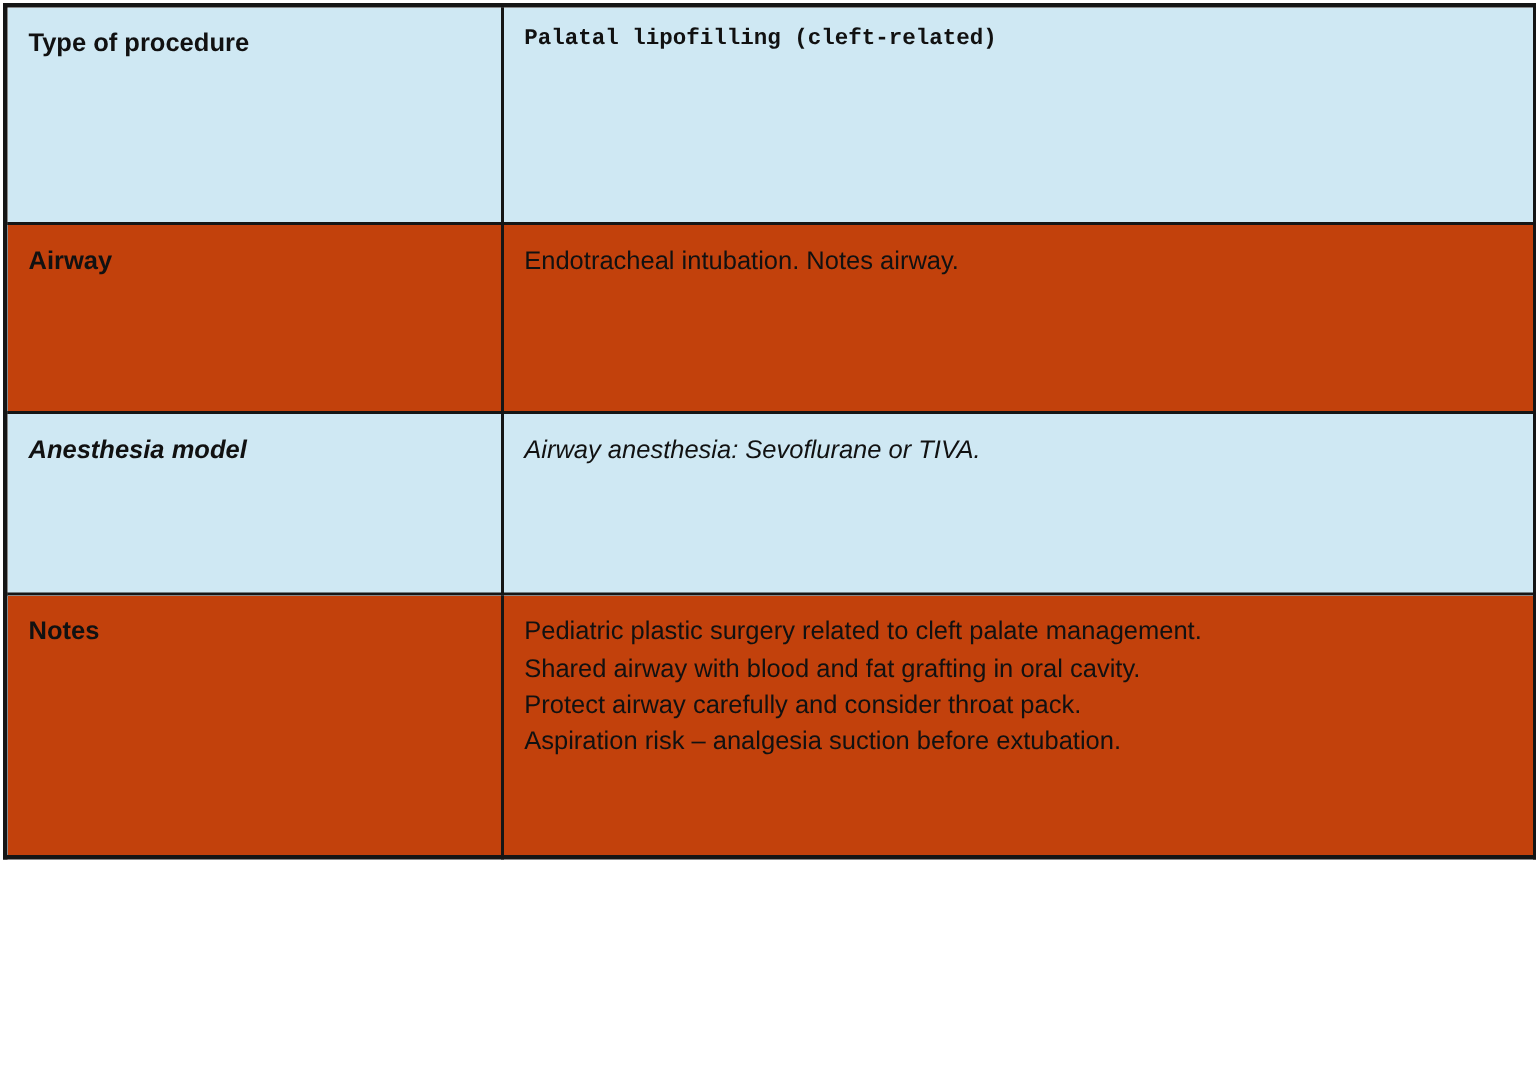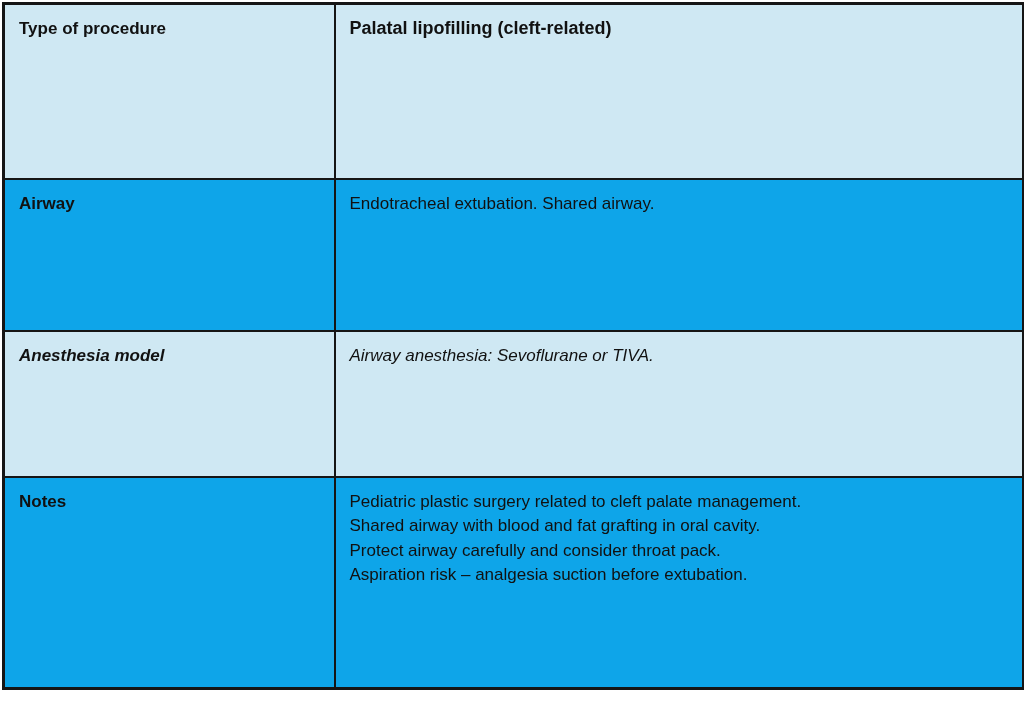--- a/index.html
+++ b/index.html
@@ -11,78 +11,79 @@
   }
   .page {
     width: 1024px;
     height: 717px;
     box-sizing: border-box;
     padding: 2px;
     background: #ffffff;
   }
   table.doc-table {
     width: 1020px;
-    height: 688px;
+    height: 571px;
     border-collapse: collapse;
     table-layout: fixed;
     border: 3px solid #151515;
   }
   table.doc-table td {
     border: 2px solid #151515;
     vertical-align: top;
     padding: 12px 14px;
     font-size: 17px;
     line-height: 1.42;
     overflow: hidden;
   }
   col.label-col { width: 331px; }
   col.value-col { width: 689px; }
 
   
   tr.row-blue td  { background: #cfe8f3; }
-  tr.row-cream td { background: #0ea5e9; }
+  tr.row-cream td { background: #c2410c; }
 
   
   tr:nth-child(1) { height: 102px; }
   tr:nth-child(2) { height: 89px; }
   tr:nth-child(3) { height: 85px; font-style: italic; }
   tr:nth-child(4) { height: 80px; }
   tr:nth-child(5) { height: 80px; }
   tr:nth-child(6) { height: 178px; text-align: center; }
   tr:nth-child(7) { height: 81px; }
 
   td.row-label {
     font-weight: bold;
   }
   td.row-value {
     white-space: pre-line; 
   }
   tr:nth-child(1) td.row-value {
     font-weight: bold;
-    font-size: 18px;
+    font-size: 15px;
     line-height: 1.25;
+    font-family: Liberation Mono, monospace;
   }
 </style>
 </head>
 <body>
 
 <div class="page">
   <table class="doc-table">
     <colgroup>
       <col class="label-col">
       <col class="value-col">
     </colgroup>
     <tbody>
       <tr class="row-blue">
         <td class="row-label">Type of procedure</td>
         <td class="row-value">Palatal lipofilling (cleft-related)</td>
       </tr>
       <tr class="row-cream">
         <td class="row-label">Airway</td>
-        <td class="row-value">Endotracheal extubation. Shared airway.</td>
+        <td class="row-value">Endotracheal intubation. Notes airway.</td>
       </tr>
       <tr class="row-blue">
         <td class="row-label">Anesthesia model</td>
         <td class="row-value">Airway anesthesia: Sevoflurane or TIVA.</td>
       </tr>
       <tr class="row-cream">
         <td class="row-label">Notes</td>
         <td class="row-value">Pediatric plastic surgery related to cleft palate management.
 Shared airway with blood and fat grafting in oral cavity.
 Protect airway carefully and consider throat pack.

